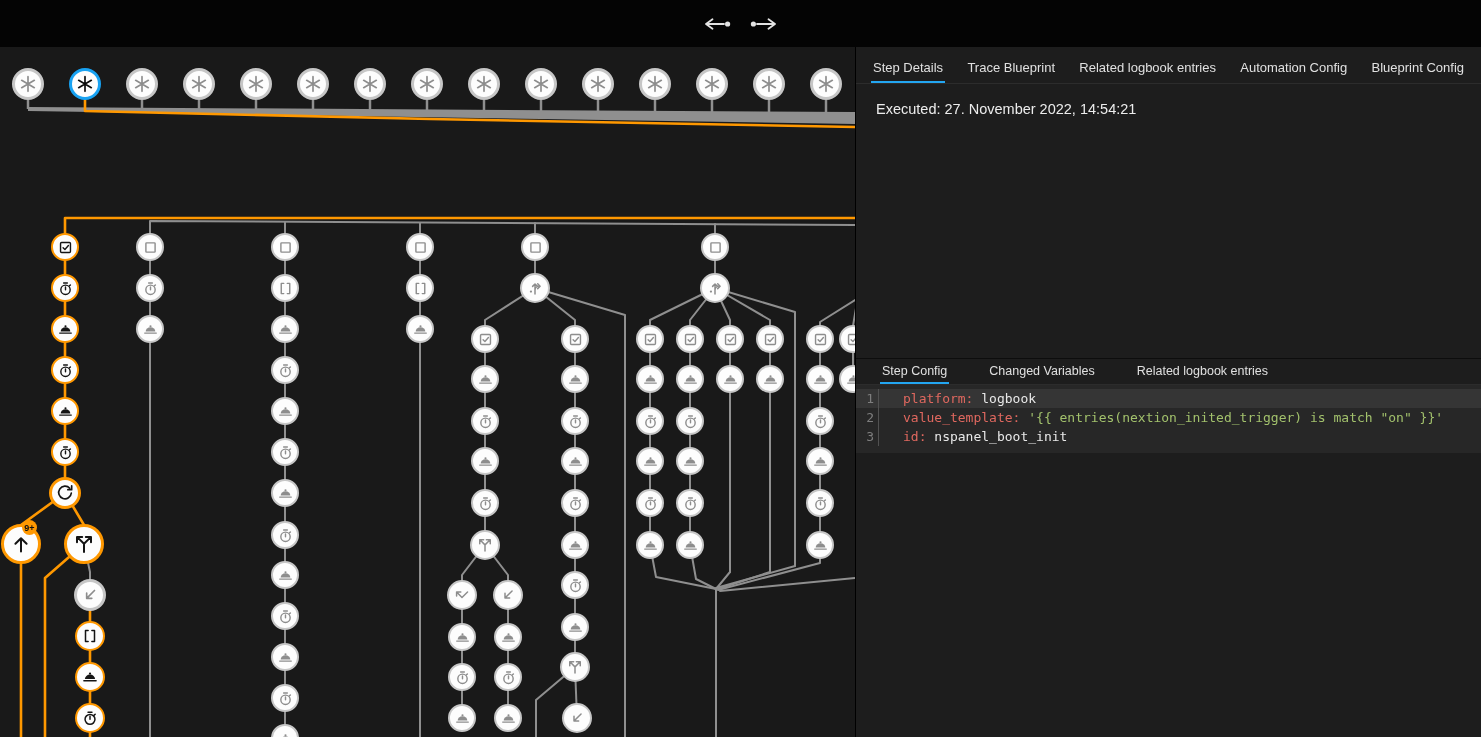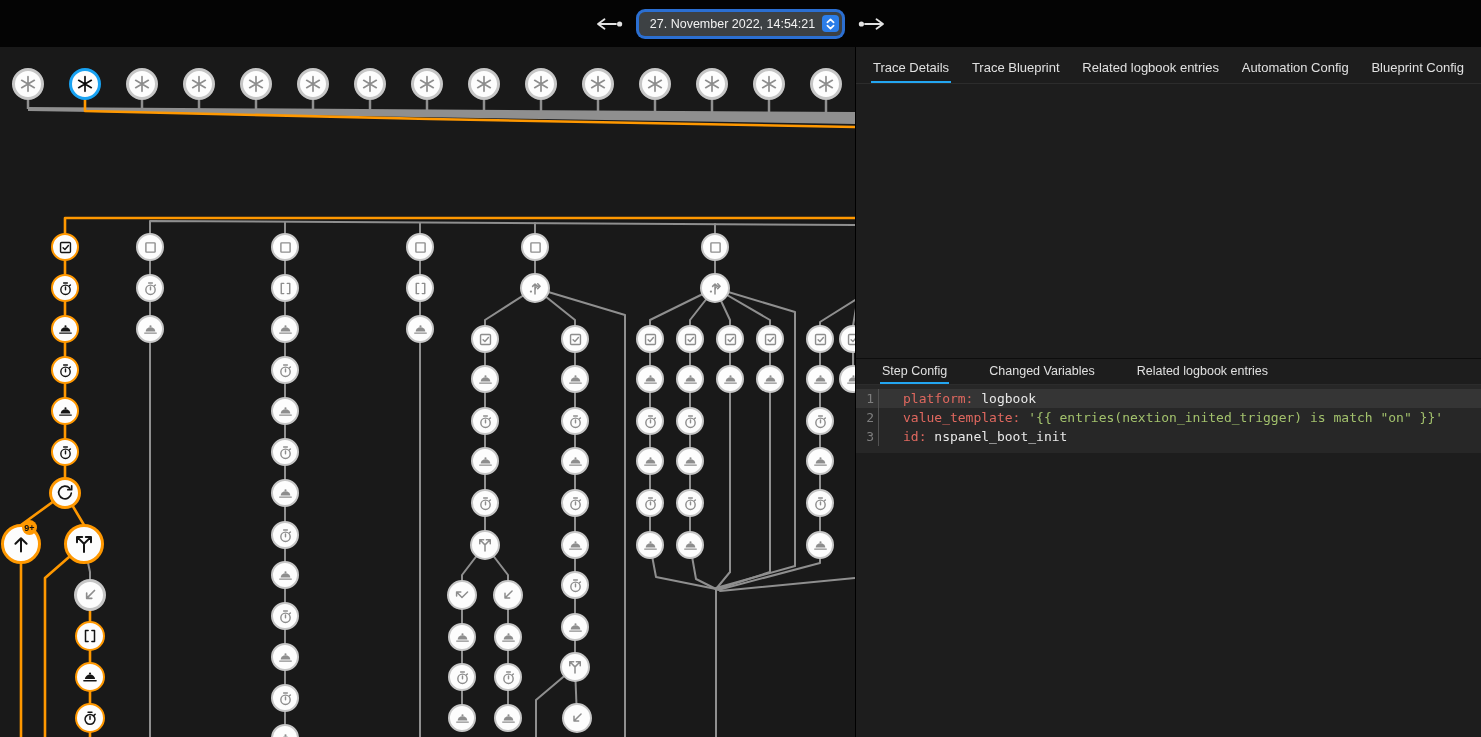--- a/index.html
+++ b/index.html
@@ -715,44 +715,37 @@
     </div>
 </div>
 
 <div id="toolbar">
   <button class="nav-arrow">
     <svg width="30" height="14" viewBox="0 0 30 14" fill="none" stroke="#e3e3e3" stroke-width="1.8">
       <path d="M10.5 2.2L4 7l6.5 4.8M4 7h18" stroke-linejoin="round" stroke-linecap="round"></path>
       <circle cx="25.6" cy="7" r="2.6" fill="#e3e3e3" stroke="none"></circle>
     </svg>
   </button>
-  <div id="trace-select">
-    <span class="val">27. November 2022, 14:54:21</span>
-    <span class="stepper">
-      <svg width="11" height="12" viewBox="0 0 11 12" fill="none" stroke="#fff" stroke-width="1.7" stroke-linecap="round" stroke-linejoin="round">
-        <path d="M2.4 4.4L5.5 1.4l3.1 3M2.4 7.6l3.1 3 3.1-3"></path>
-      </svg>
-    </span>
-  </div>
   <button class="nav-arrow">
     <svg width="30" height="14" viewBox="0 0 30 14" fill="none" stroke="#e3e3e3" stroke-width="1.8">
       <circle cx="4.4" cy="7" r="2.6" fill="#e3e3e3" stroke="none"></circle>
       <path d="M8 7h18M19.5 2.2L26 7l-6.5 4.8" stroke-linejoin="round" stroke-linecap="round"></path>
     </svg>
   </button>
 </div>
 
 <div id="panel">
   <div id="detail-tabs" class="tabbar">
-      <div class="tab active">Trace Details</div>
+      <div class="tab active">Step Details</div>
       <div class="tab">Trace Blueprint</div>
       <div class="tab">Related logbook entries</div>
       <div class="tab">Automation Config</div>
       <div class="tab">Blueprint Config</div>
     </div>
+  <div id="executed">Executed: 27. November 2022, 14:54:21</div>
   <div id="config-section">
     <div id="config-tabs" class="tabbar">
         <div class="tab active">Step Config</div>
         <div class="tab">Changed Variables</div>
         <div class="tab">Related logbook entries</div>
       </div>
     <div id="code">
         <div class="code-line activeline">
           <span class="ln">1</span>
           <span><span class="tk-key">platform:</span><span class="tk-plain"> logbook</span></span>

